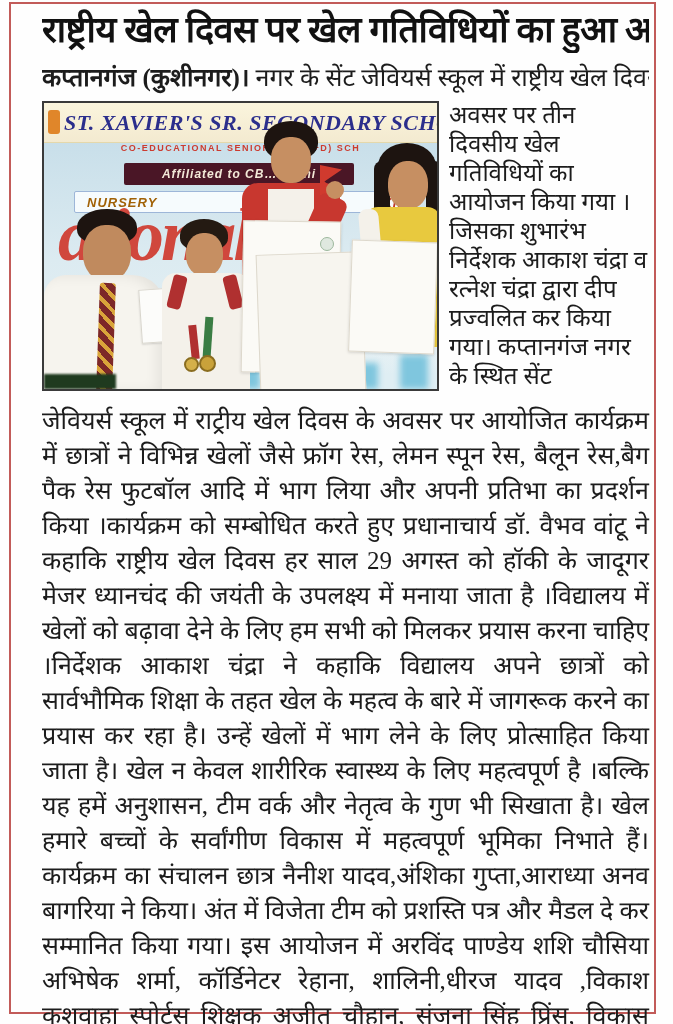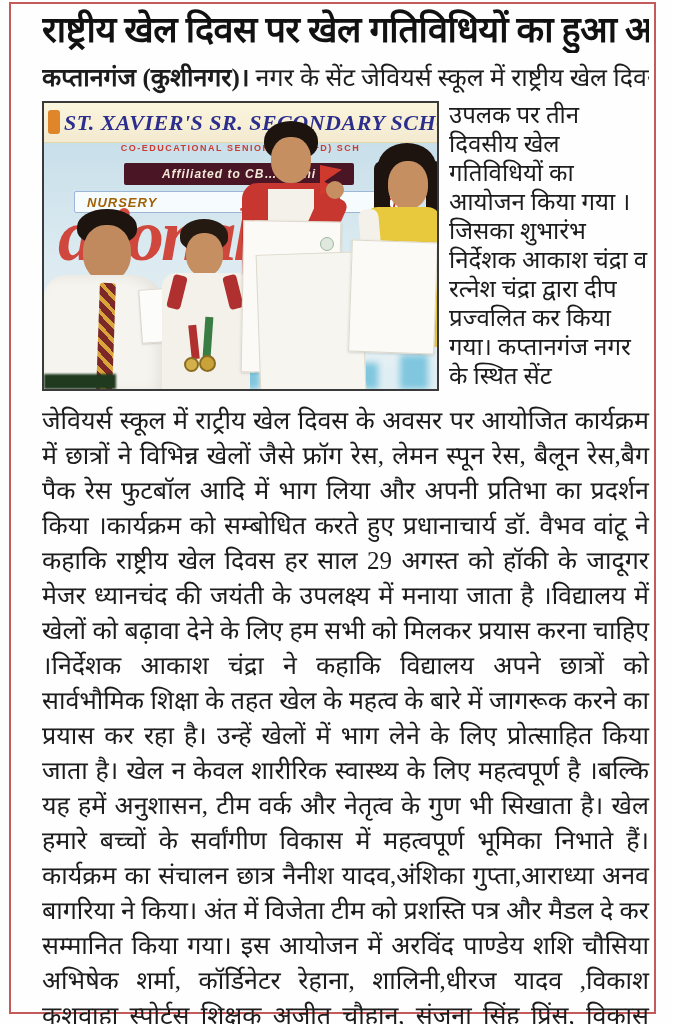--- a/index.html
+++ b/index.html
@@ -241,18 +241,18 @@
         <div class="pp g3-cert"></div>
 
         <div class="p-bottom"></div>
         <div class="chair c1"></div>
         <div class="chair c2"></div>
         <div class="chair c3"></div>
         <div class="chair c4"></div>
         <div class="green-corner"></div>
       </div>
 
-      <div class="side-text">उपलक पर तीन दिवसीय खेल गतिविधियों का आयोजन किया गया ।जिसका शुभारंभ निर्देशक आकाश चंद्रा व रत्नेश चंद्रा द्वारा दीप प्रज्वलित कर किया गया।  कप्तानगंज नगर के स्थित सेंट</div>
+      <div class="side-text">अवसर पर तीन दिवसीय खेल गतिविधियों का आयोजन किया गया ।जिसका शुभारंभ निर्देशक आकाश चंद्रा व रत्नेश चंद्रा द्वारा दीप प्रज्वलित कर किया गया।  कप्तानगंज नगर के स्थित सेंट</div>
     </div>
 
     <p class="body-text">जेवियर्स स्कूल में राट्रीय खेल दिवस के अवसर पर आयोजित कार्यक्रम में छात्रों ने विभिन्न खेलों जैसे फ्रॉग रेस, लेमन स्पून रेस, बैलून रेस,बैग पैक रेस फुटबॉल आदि में भाग लिया और अपनी प्रतिभा का प्रदर्शन किया ।कार्यक्रम को सम्बोधित करते हुए प्रधानाचार्य डॉ. वैभव वांटू ने कहाकि राष्ट्रीय खेल दिवस हर साल 29 अगस्त को हॉकी के जादूगर मेजर ध्यानचंद की जयंती के उपलक्ष्य में मनाया जाता है ।विद्यालय में खेलों को बढ़ावा देने के लिए हम सभी को मिलकर प्रयास करना चाहिए ।निर्देशक आकाश चंद्रा ने कहाकि विद्यालय अपने छात्रों को सार्वभौमिक शिक्षा के तहत खेल के महत्व के बारे में जागरूक करने का प्रयास कर रहा है। उन्हें खेलों में भाग लेने के लिए प्रोत्साहित किया जाता है। खेल न केवल शारीरिक स्वास्थ्य के लिए महत्वपूर्ण है ।बल्कि यह हमें अनुशासन, टीम वर्क और नेतृत्व के गुण भी सिखाता है। खेल हमारे बच्चों के सर्वांगीण विकास में महत्वपूर्ण भूमिका निभाते हैं। कार्यक्रम का संचालन छात्र नैनीश यादव,अंशिका गुप्ता,आराध्या अनव बागरिया ने किया। अंत में विजेता टीम को प्रशस्ति पत्र और मैडल दे कर सम्मानित किया गया।  इस आयोजन में अरविंद पाण्डेय शशि चौसिया अभिषेक शर्मा, कॉर्डिनेटर रेहाना, शालिनी,धीरज यादव ,विकाश कुशवाहा स्पोर्ट्स शिक्षक अजीत चौहान, संजना सिंह  प्रिंस, विकास कुशवाहा, रागिनी, दीपिका, कल्पना, यास्मीन, संध्या, उमाशंकर, प्रिया विश्वकर्मा, रुखसार, कोमल, अंशिका गुप्ता, हिना, सलोनी, सरिता, अमृता, जुली, वर्षा पांडेय, शबाना, ट्रांसपोर्ट इंचार्ज आमीन भट्ट, कॉर्डिनेटर ज्ञानेश, सुमन, सुनीता, ज्योति शर्मा, शिप्रा शर्मा, हेमलता, सोनी आदि मौजूद रहे।</p>
   </div>
 </div>
 
 </body></html>

